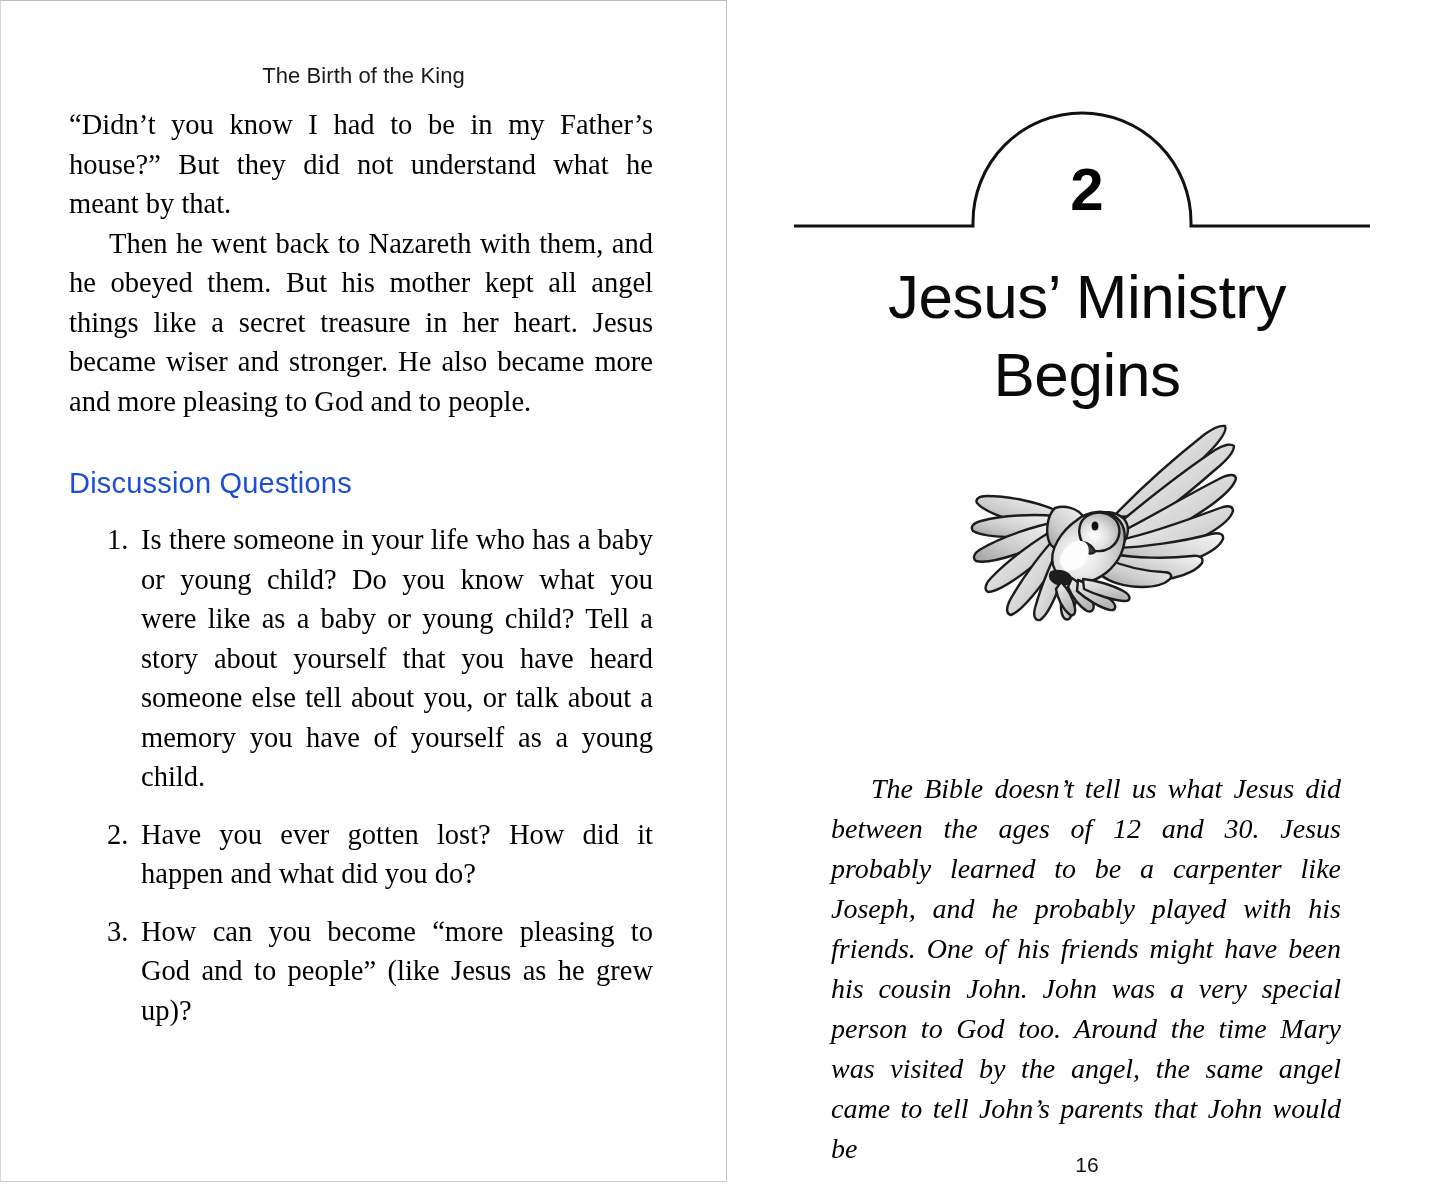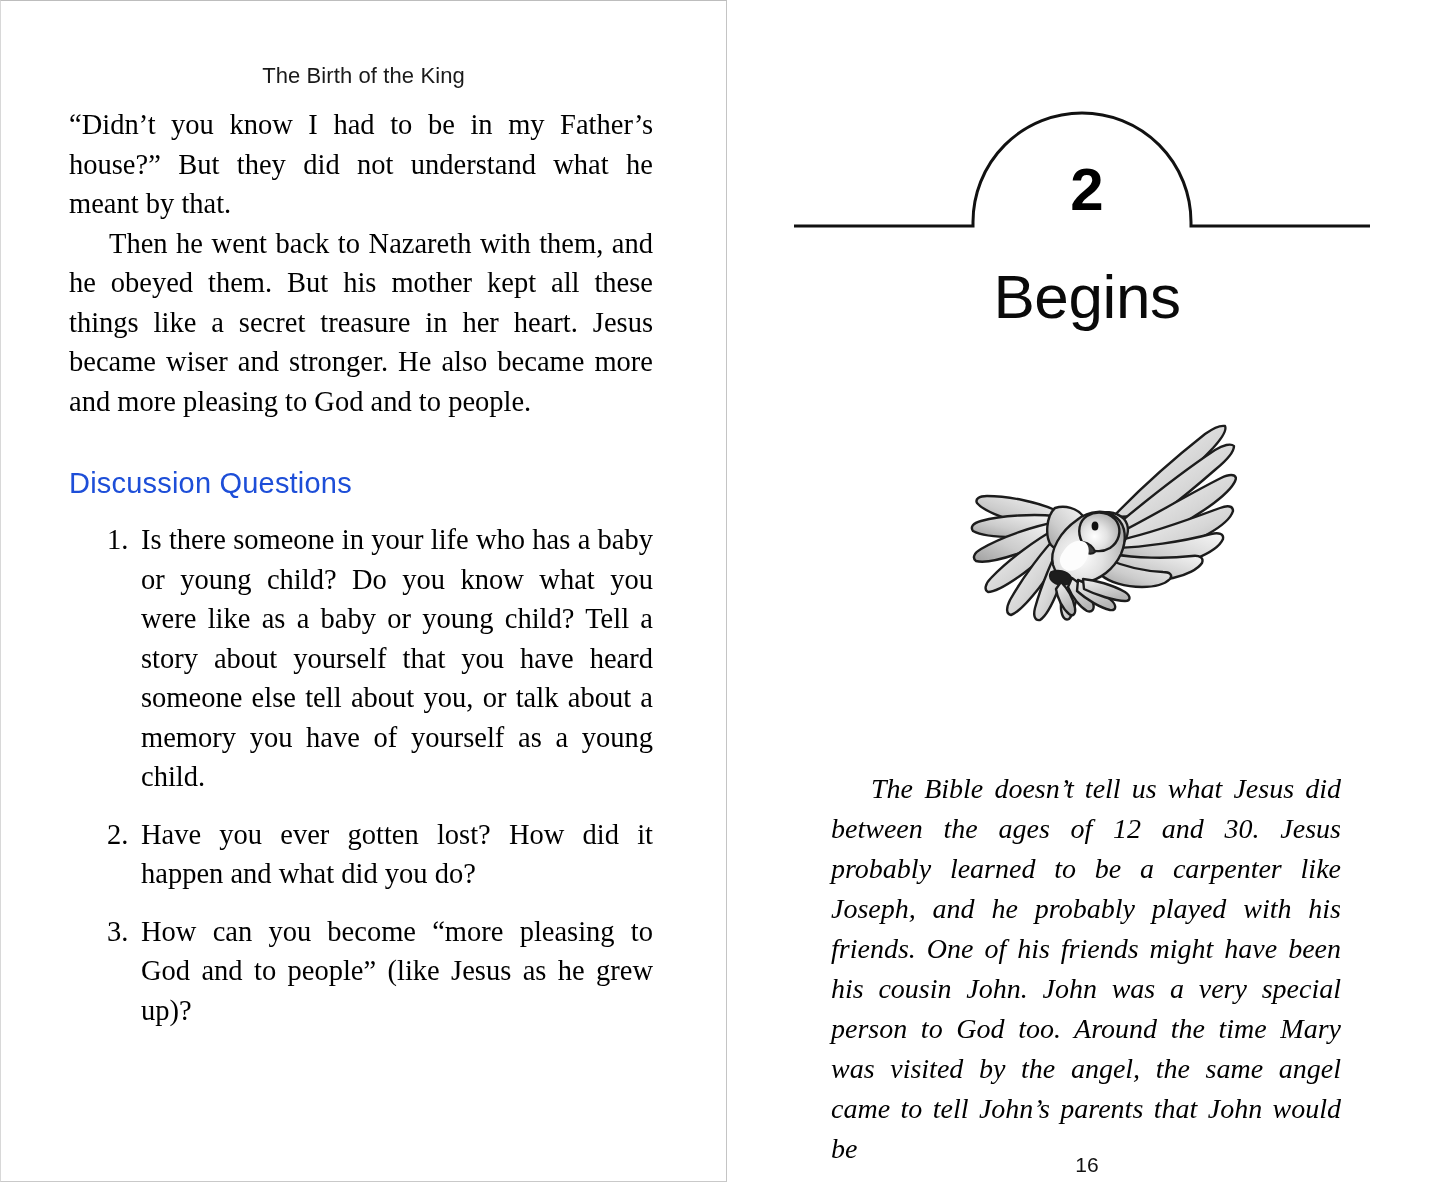--- a/index.html
+++ b/index.html
@@ -196,21 +196,21 @@
 <div class="spread">
 
   <div class="page-left">
 
     <div class="running-head">The Birth of the King</div>
 
     <div class="left-col">
 
       <p class="body-serif">“Didn’t you know I had to be in my Father’s house?” But they did not understand what he meant by that.</p>
 
-      <p class="body-serif indent">Then he went back to Nazareth with them, and he obeyed them. But his mother kept all these things like a secret treasure in her heart. Jesus became wiser and stronger. He also became more and more pleasing to God and to people.</p>
+      <p class="body-serif indent">Then he went back to Nazareth with them, and he obeyed them. But his mother kept all angel things like a secret treasure in her heart. Jesus became wiser and stronger. He also became more and more pleasing to God and to people.</p>
 
       <div style="height:46px"></div>
 
       <div class="section-head">Discussion Questions</div>
 
       <div style="height:20px"></div>
 
       <ol class="q-list">
 
         <li class="q-item">
@@ -242,20 +242,21 @@
                  L 181 112
                  A 109 109 0 0 1 399 112
                  L 399 116
                  L 578 116" fill="none" stroke="#111111" stroke-width="3" stroke-linecap="butt"></path>
       </svg>
     </div>
 
     <div class="chapter-number">2</div>
 
     <div class="chapter-title">
+      <div>Jesus’ Ministry</div>
       <div>Begins</div>
     </div>
 
     <div class="dove-wrap">
       <svg width="300" height="215" viewBox="0 0 300 215" aria-hidden="true">
         <defs>
           <linearGradient id="gFeatherA" x1="0" y1="0" x2="1" y2="1">
             <stop offset="0%" stop-color="#fbfbfb"></stop>
             <stop offset="55%" stop-color="#d6d6d6"></stop>
             <stop offset="100%" stop-color="#a8a8a8"></stop>

